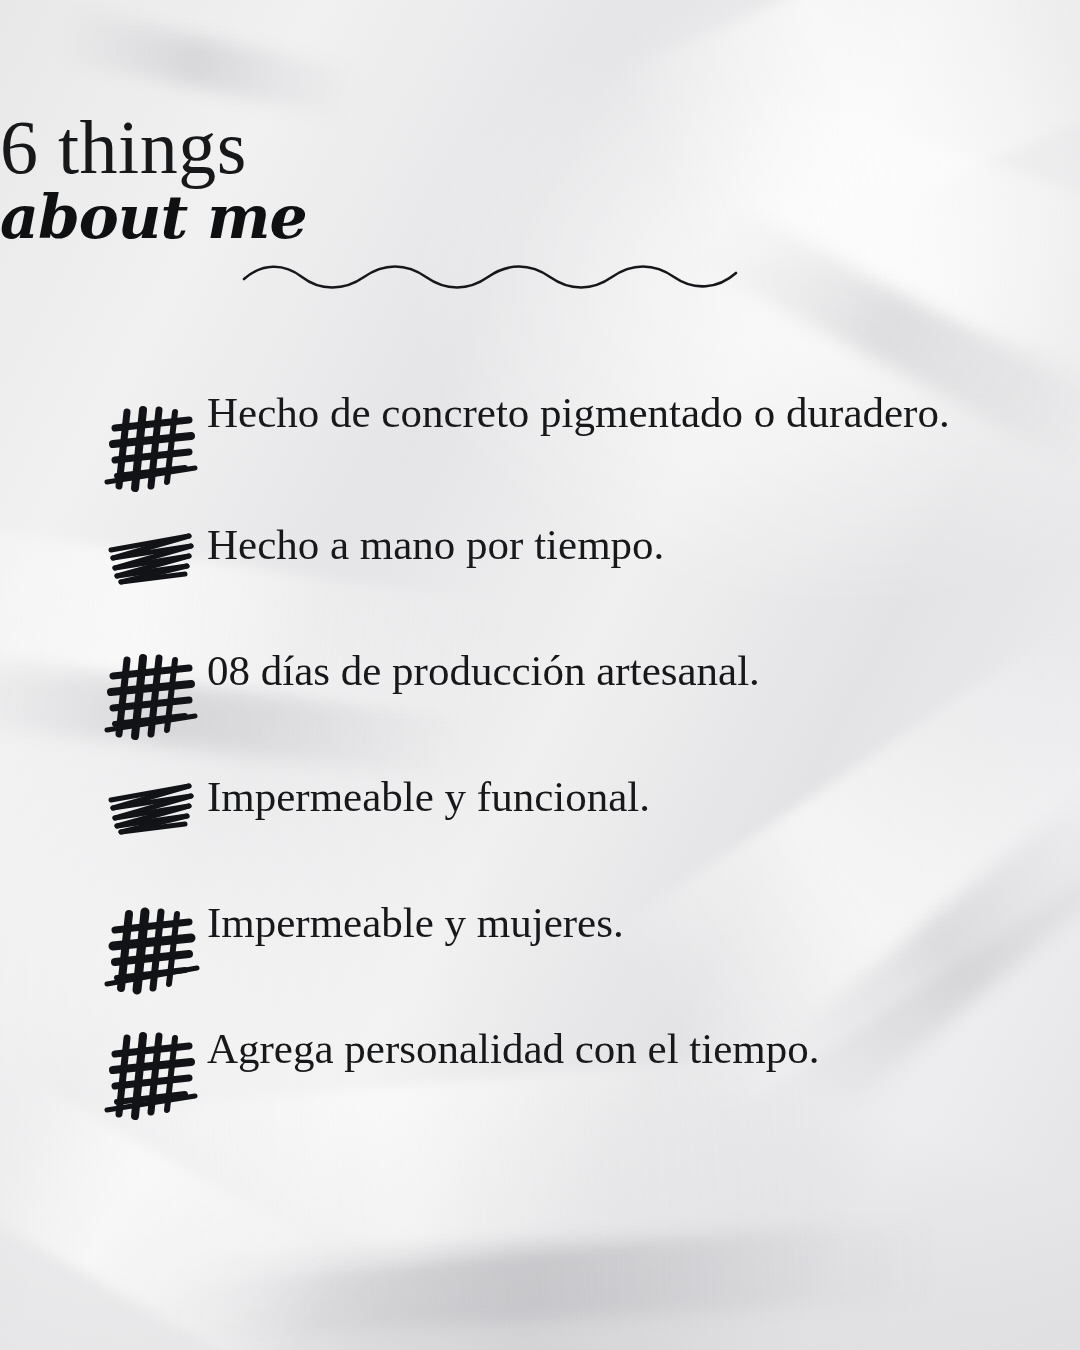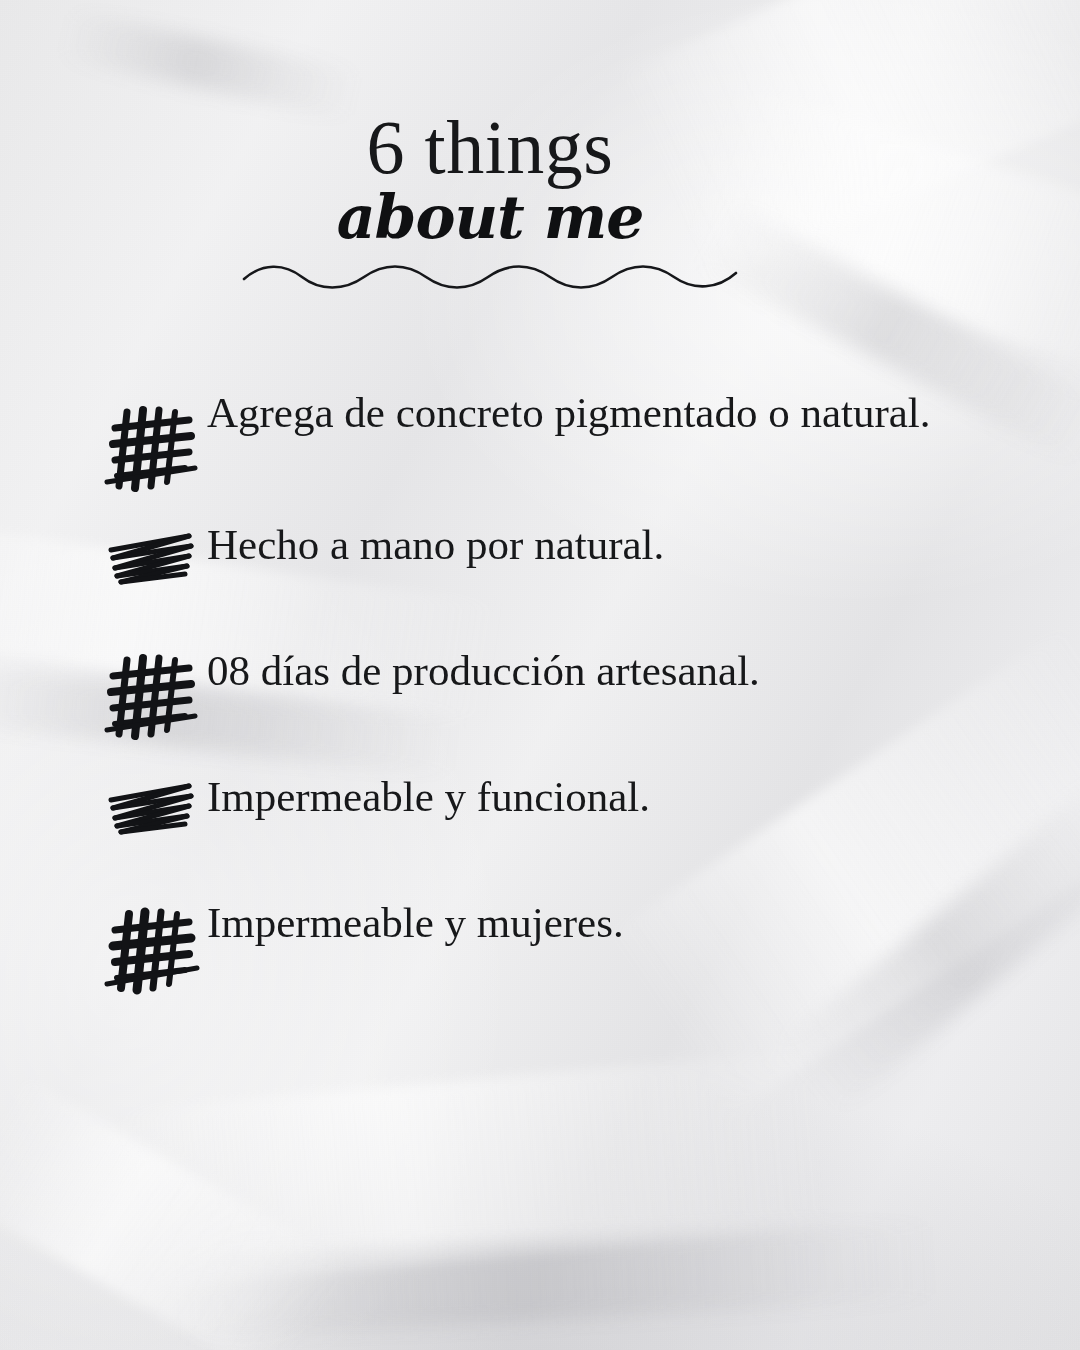--- a/index.html
+++ b/index.html
@@ -59,21 +59,20 @@
     z-index: 5;
     width: 1080px;
     height: 1350px;
   }
 
   .title-block {
     position: absolute;
     top: 110px;
     left: 0;
     width: 980px;
-    text-align: center;
   }
   .title-line1 {
     font-family: "Liberation Serif", serif;
     font-size: 76px;
     line-height: 0.98;
     color: #17181a;
     letter-spacing: 0.5px;
   }
   .title-line2 {
     font-family: "DejaVu Serif", serif;
@@ -161,40 +160,40 @@
               <path d="M18 66 L92 58" stroke-width="7"></path>
               <path d="M20 82 L88 74" stroke-width="6"></path>
               <path d="M30 18 L22 92" stroke-width="7"></path>
               <path d="M46 16 L38 94" stroke-width="8"></path>
               <path d="M62 16 L54 92" stroke-width="7"></path>
               <path d="M78 18 L70 88" stroke-width="6"></path>
               <path d="M10 88 L98 74" stroke-width="5"></path>
             </g>
           </svg>
         </div>
-        <div class="row-text">Agrega de concreto pigmentado o natural.</div>
+        <div class="row-text">Hecho de concreto pigmentado o duradero.</div>
       </div>
 
       <div class="row">
         <div class="bullet">
           <svg width="108" height="80" viewBox="0 0 108 80">
             <g fill="none" stroke="#121316" stroke-linecap="round" stroke-width="5">
               <path d="M14 30 L92 16"></path>
               <path d="M92 16 L16 38"></path>
               <path d="M16 38 L94 26"></path>
               <path d="M94 26 L18 48"></path>
               <path d="M18 48 L92 36"></path>
               <path d="M92 36 L20 56"></path>
               <path d="M20 56 L90 46"></path>
               <path d="M90 46 L24 62"></path>
               <path d="M24 62 L88 54"></path>
             </g>
           </svg>
         </div>
-        <div class="row-text">Hecho a mano por natural.</div>
+        <div class="row-text">Hecho a mano por tiempo.</div>
       </div>
 
       <div class="row">
         <div class="bullet">
           <svg width="108" height="104" viewBox="0 0 108 104">
             <g fill="none" stroke="#121316" stroke-linecap="round">
               <path d="M16 30 L92 22" stroke-width="7"></path>
               <path d="M14 46 L94 38" stroke-width="8"></path>
               <path d="M16 62 L92 54" stroke-width="7"></path>
               <path d="M18 78 L88 70" stroke-width="6"></path>
@@ -240,16 +239,34 @@
               <path d="M48 14 L40 92" stroke-width="9"></path>
               <path d="M64 14 L56 90" stroke-width="7"></path>
               <path d="M80 16 L72 86" stroke-width="6"></path>
               <path d="M10 86 L100 70" stroke-width="5"></path>
             </g>
           </svg>
         </div>
         <div class="row-text">Impermeable y mujeres.</div>
       </div>
 
+      <div class="row">
+        <div class="bullet">
+          <svg width="108" height="104" viewBox="0 0 108 104">
+            <g fill="none" stroke="#121316" stroke-linecap="round">
+              <path d="M18 30 L92 22" stroke-width="7"></path>
+              <path d="M16 46 L94 38" stroke-width="8"></path>
+              <path d="M18 62 L92 54" stroke-width="7"></path>
+              <path d="M20 78 L88 70" stroke-width="6"></path>
+              <path d="M30 14 L22 90" stroke-width="7"></path>
+              <path d="M46 12 L38 92" stroke-width="8"></path>
+              <path d="M62 12 L54 88" stroke-width="7"></path>
+              <path d="M78 14 L70 86" stroke-width="6"></path>
+              <path d="M10 86 L98 72" stroke-width="5"></path>
+            </g>
+          </svg>
+        </div>
+        <div class="row-text">Agrega personalidad con el tiempo.</div>
+      </div>
 
     </div>
   </div>
 </div>
 
 </body></html>

